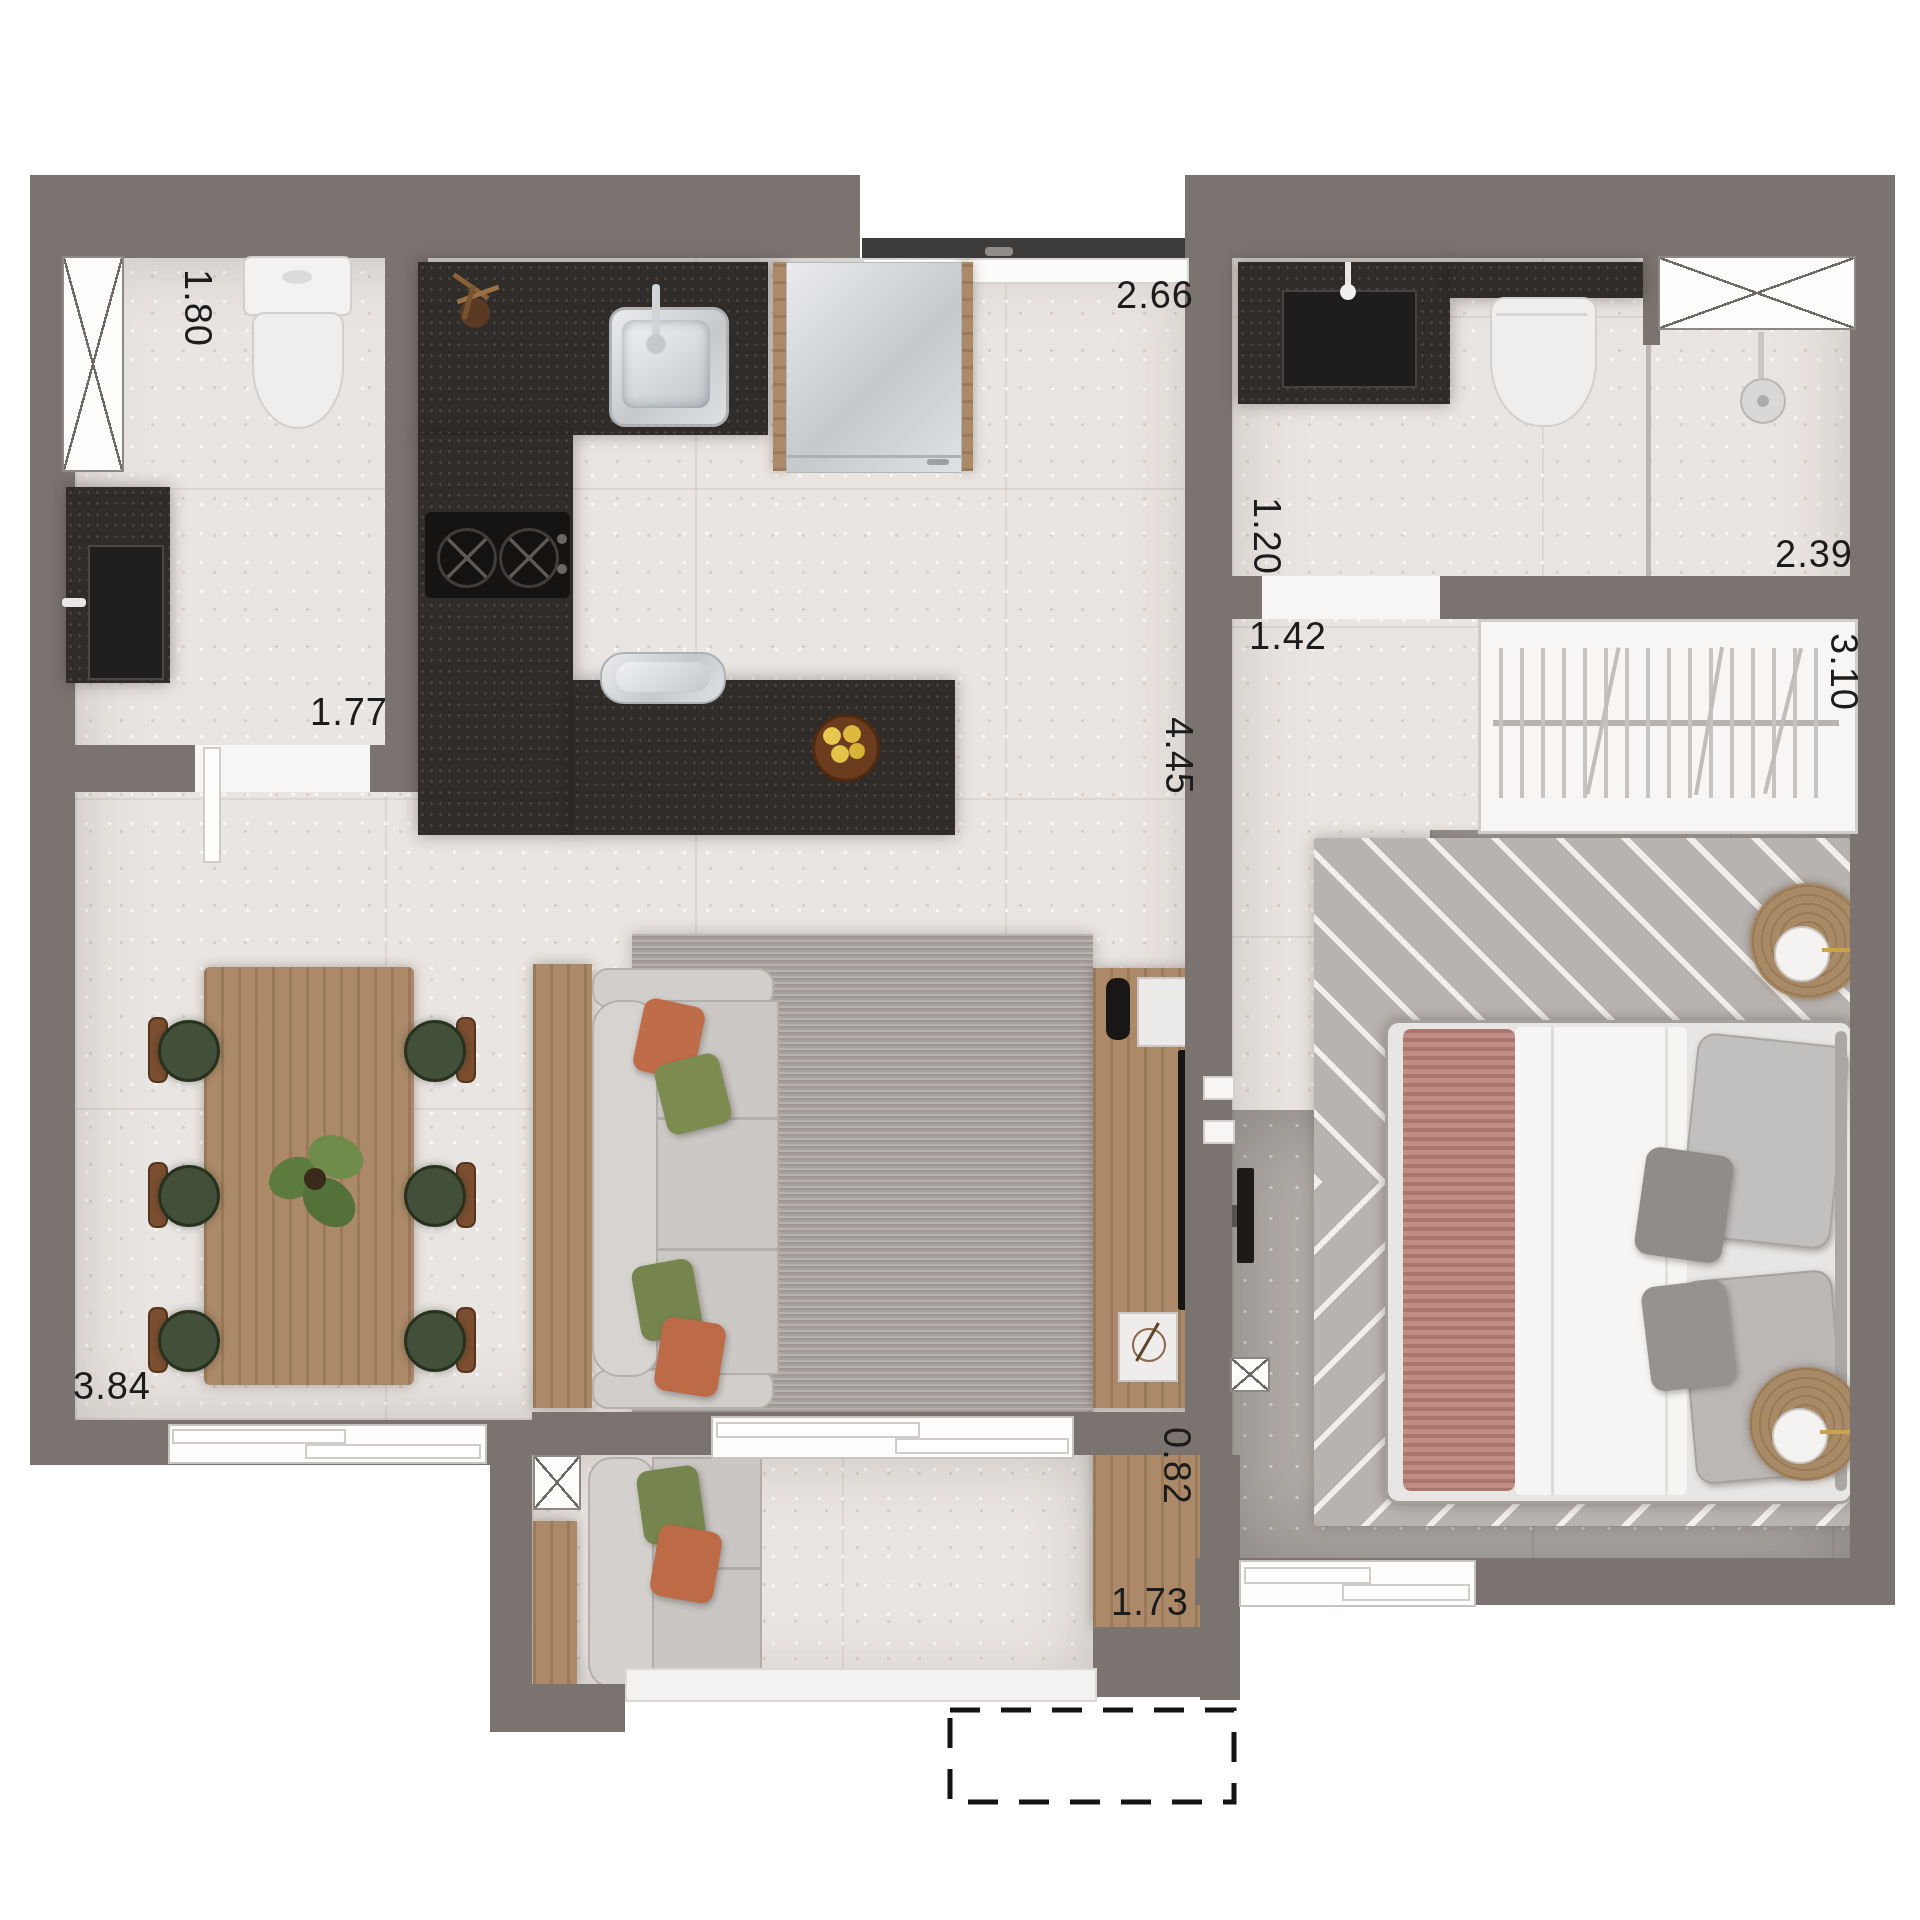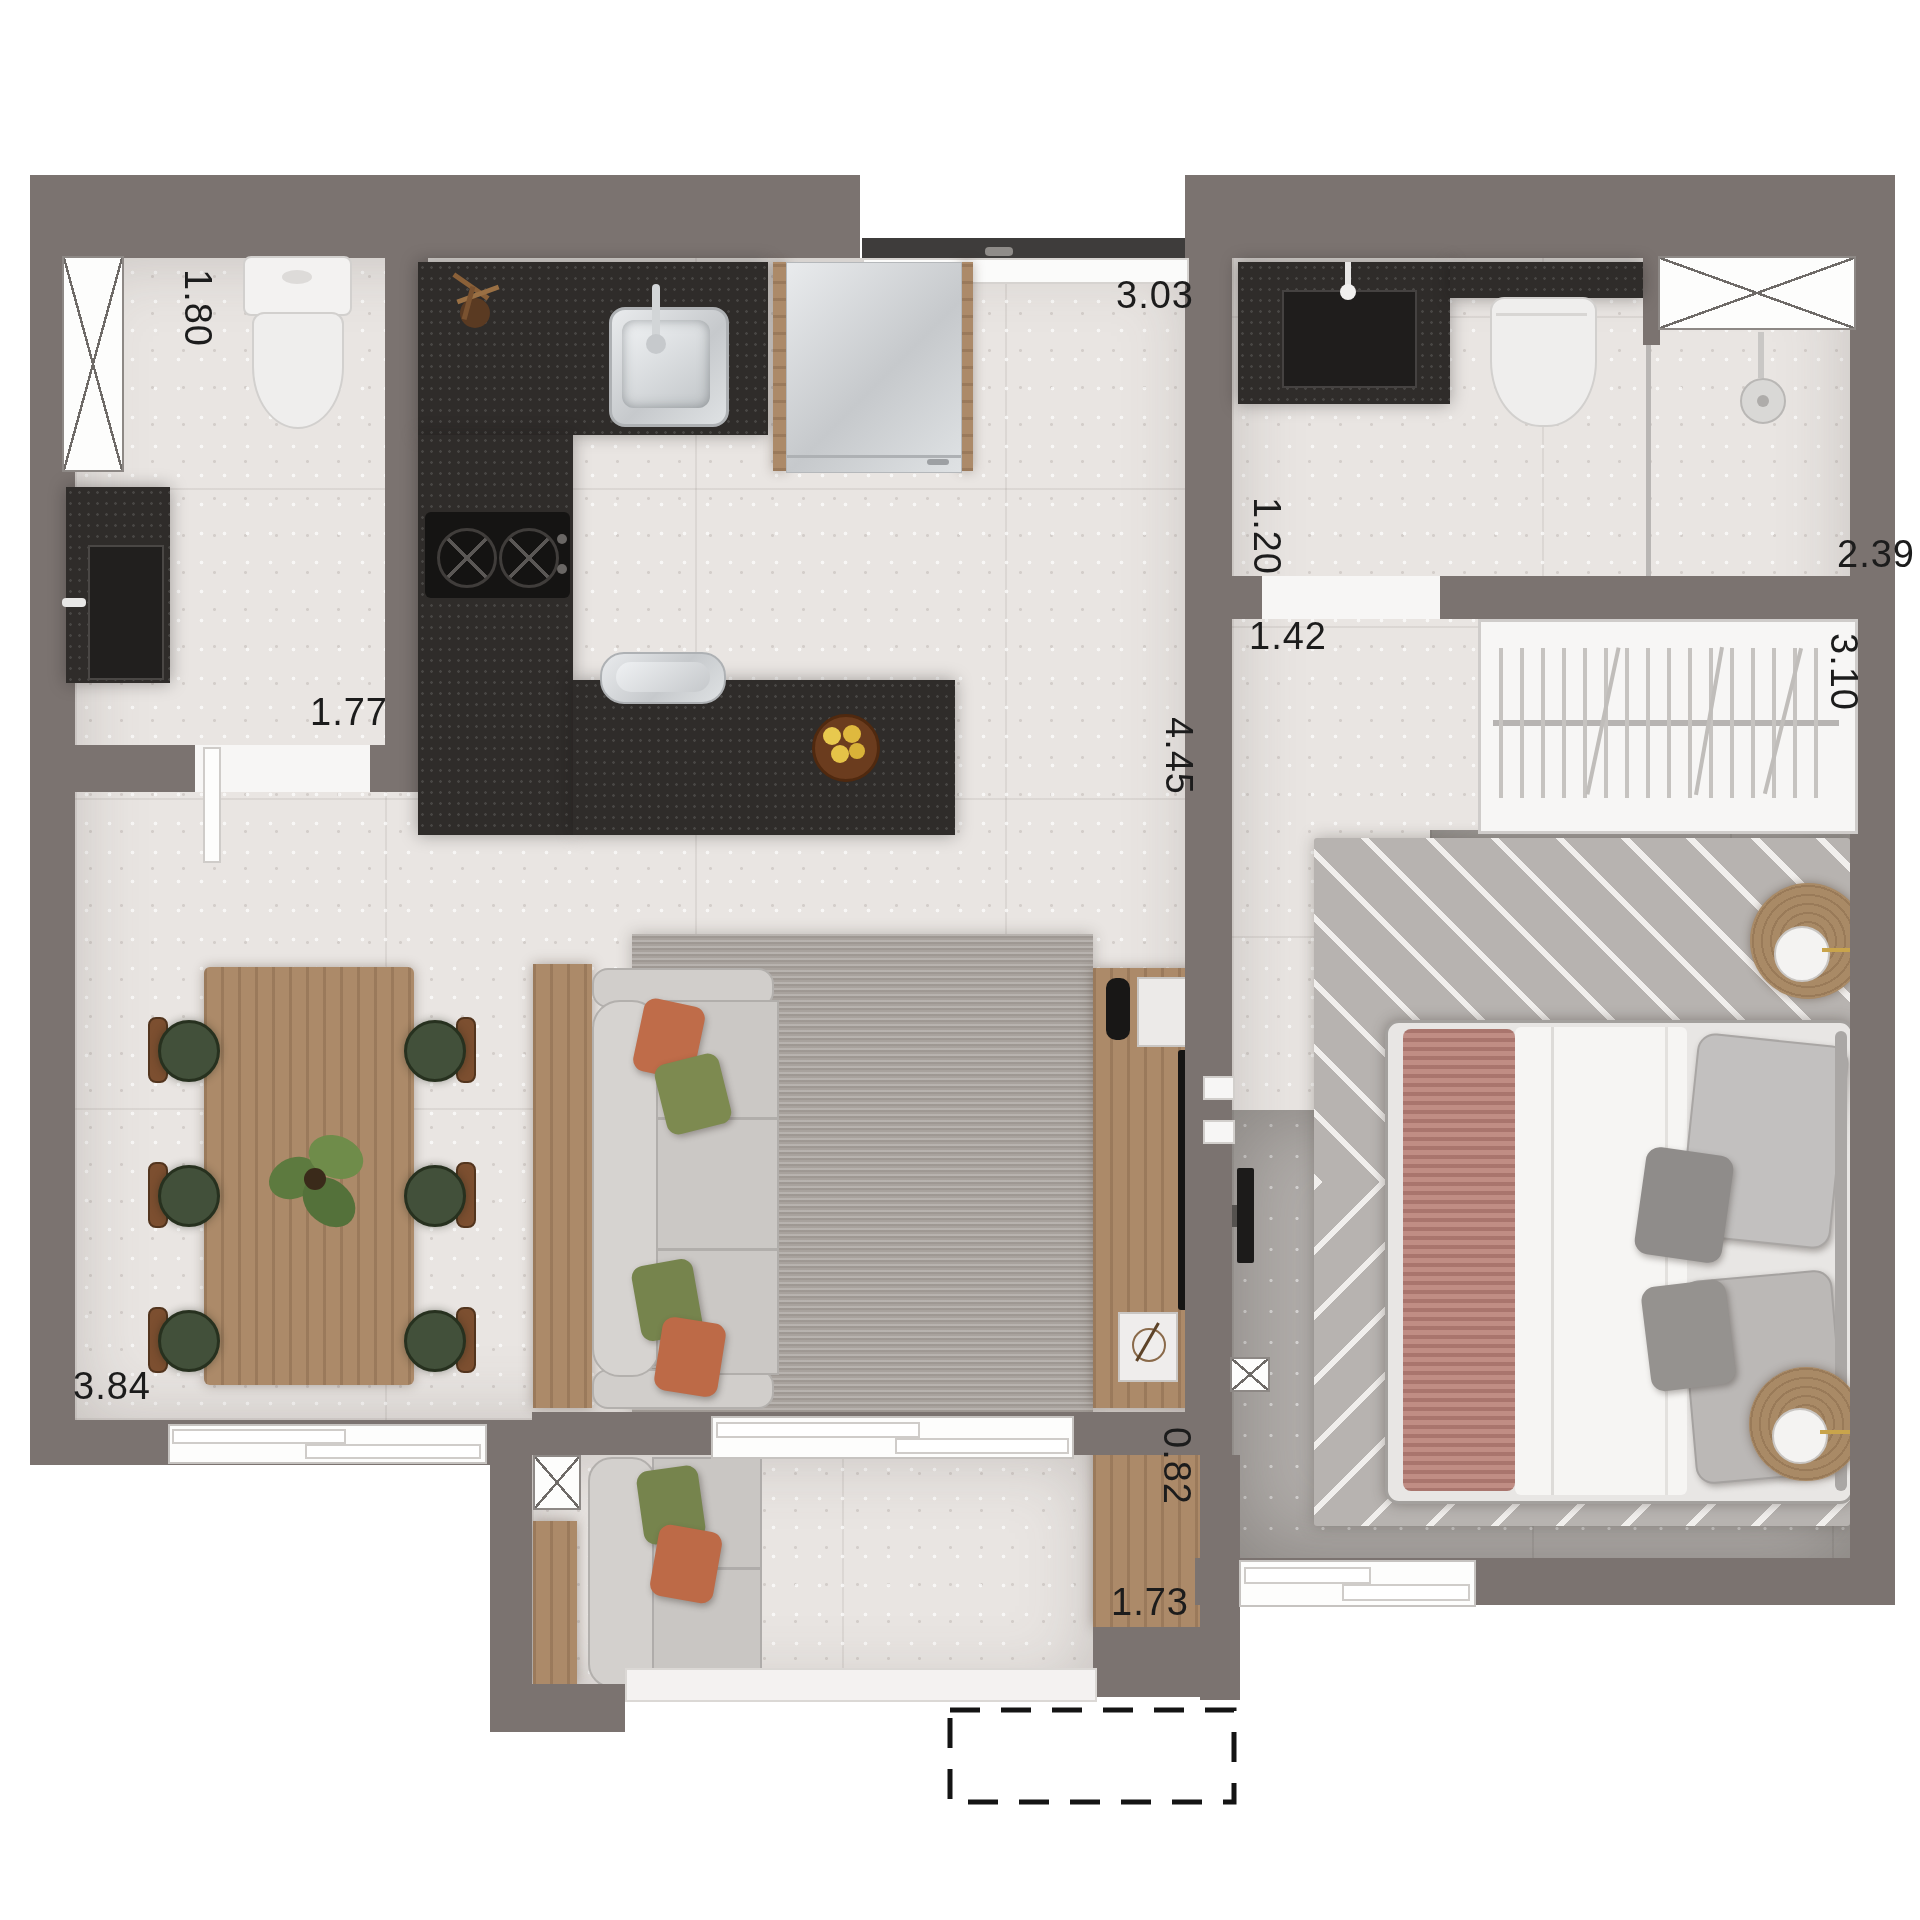--- a/index.html
+++ b/index.html
@@ -278,23 +278,23 @@
   <div class="xbox" style="left:1658px;top:256px;width:194px;height:70px;"></div>
   <div class="xbox" style="left:533px;top:1455px;width:44px;height:51px;"></div>
   <div class="xbox" style="left:1230px;top:1357px;width:36px;height:31px;"></div>
 
   <svg class="abs" style="left:947px;top:1707px;" width="290" height="98" viewBox="0 0 290 98">
     <rect x="3" y="3" width="284" height="92" fill="none" stroke="#141414" stroke-width="5" stroke-dasharray="30 21"></rect>
   </svg>
 
   <div class="lbl lbl-v" style="left:197px;top:308px;">1.80</div>
   <div class="lbl" style="left:349px;top:712px;">1.77</div>
-  <div class="lbl" style="left:1155px;top:295px;">3.03</div>
+  <div class="lbl" style="left:1155px;top:295px;">2.66</div>
   <div class="lbl lbl-v" style="left:1178px;top:756px;">4.45</div>
   <div class="lbl lbl-v" style="left:1266px;top:536px;">1.20</div>
   <div class="lbl" style="left:1288px;top:636px;">1.42</div>
-  <div class="lbl" style="left:1876px;top:554px;">2.39</div>
+  <div class="lbl" style="left:1814px;top:554px;">2.39</div>
   <div class="lbl lbl-v" style="left:1843px;top:672px;">3.10</div>
   <div class="lbl" style="left:112px;top:1386px;">3.84</div>
   <div class="lbl lbl-v" style="left:1176px;top:1466px;">0.82</div>
   <div class="lbl" style="left:1150px;top:1602px;">1.73</div>
 
 </div>
 
 </body></html>

